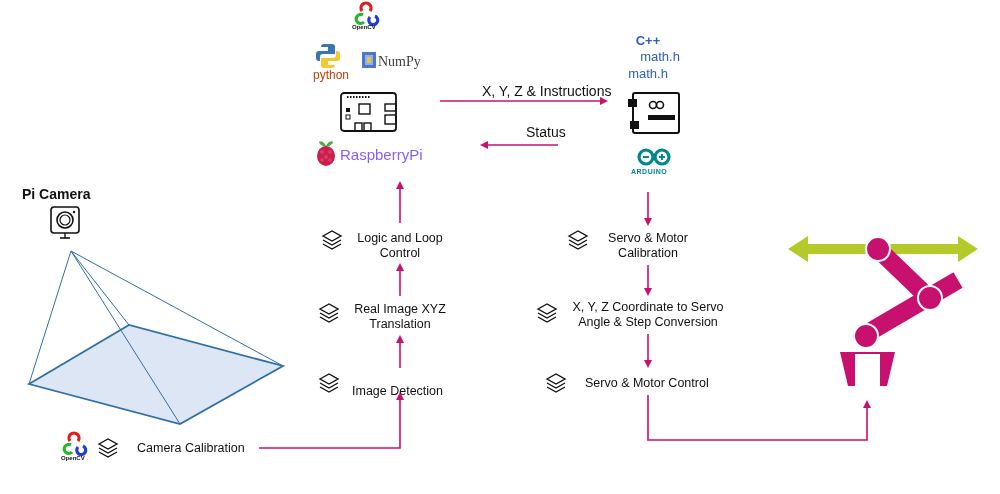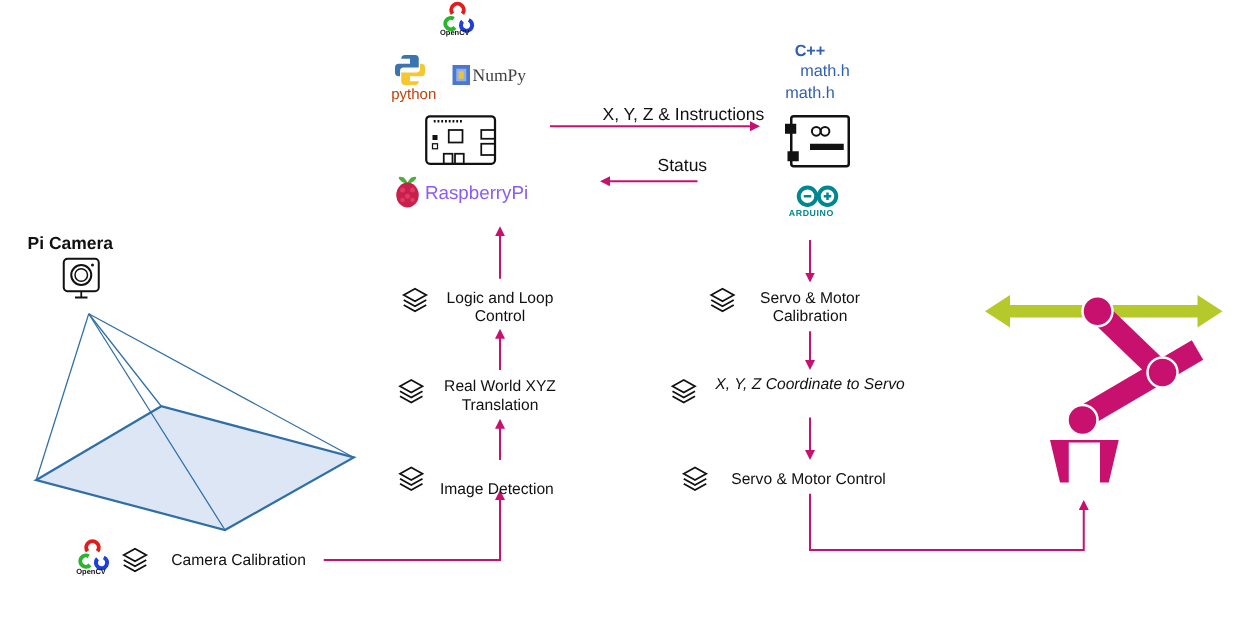--- a/index.html
+++ b/index.html
@@ -155,30 +155,31 @@
 <div class="blue" style="position:absolute;left:620px;top:33px;width:56px;font-weight:bold;">C++</div>
 <div class="blue" style="position:absolute;left:632px;top:49px;width:56px;">math.h</div>
 <div class="blue" style="position:absolute;left:620px;top:66px;width:56px;">math.h</div>
 
 <div class="label small" style="left:458px;top:84px;">X, Y, Z &amp; Instructions</div>
 <div class="label small" style="left:502px;top:125px;">Status</div>
 
 <div class="label" style="left:137px;top:441px;">Camera Calibration</div>
 <div class="label" style="left:352px;top:384px;">Image Detection</div>
 <div class="label" style="left:345px;top:302px;width:110px;">
-  <div>Real World XYZ</div>
+  <div>Real Image XYZ</div>
   <div>Translation</div>
 </div>
 <div class="label" style="left:350px;top:231px;width:100px;">
   <div>Logic and Loop</div>
   <div>Control</div>
 </div>
 
 <div class="label" style="left:598px;top:231px;width:100px;">
   <div>Servo &amp; Motor</div>
   <div>Calibration</div>
 </div>
-<div class="label" style="left:566px;top:300px;width:164px;font-style:italic;">
+<div class="label" style="left:566px;top:300px;width:164px;">
   <div>X, Y, Z Coordinate to Servo</div>
+  <div>Angle &amp; Step Conversion</div>
 </div>
 <div class="label" style="left:585px;top:376px;">Servo &amp; Motor Control</div>
 
 <div class="abs" style="left:61px;top:455px;font-size:6px;font-weight:bold;">OpenCV</div>
 
 </body></html>

